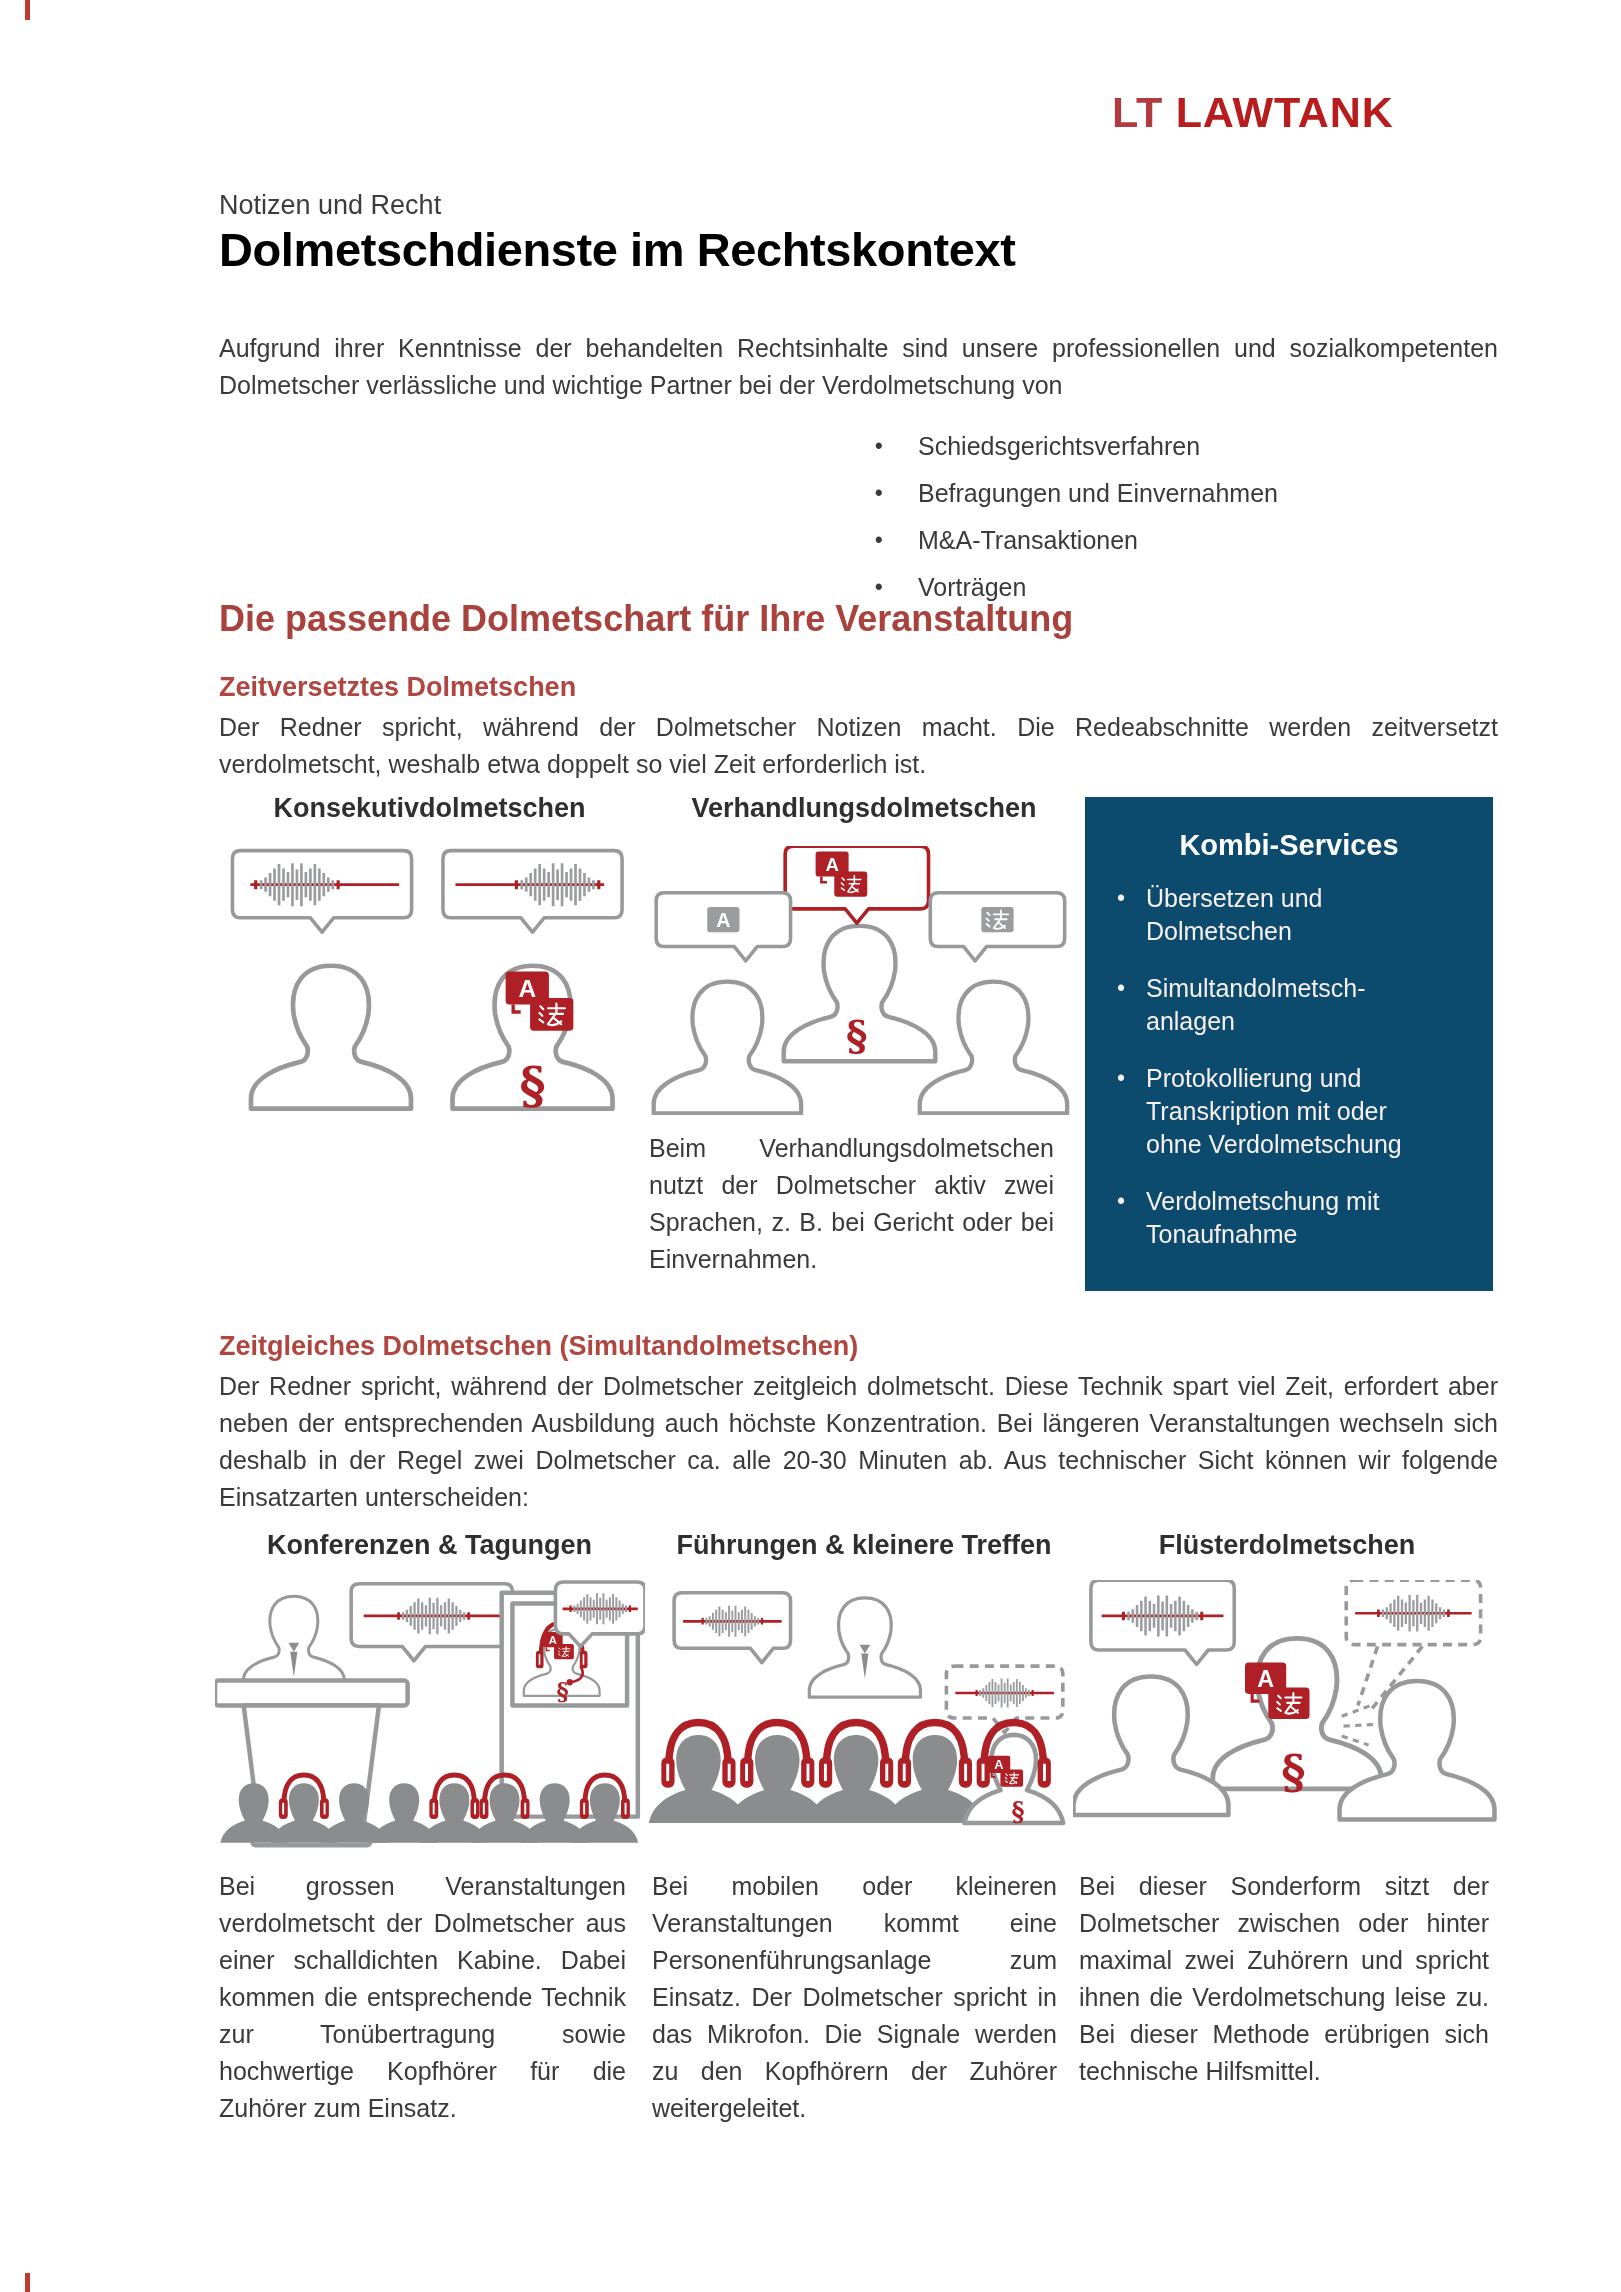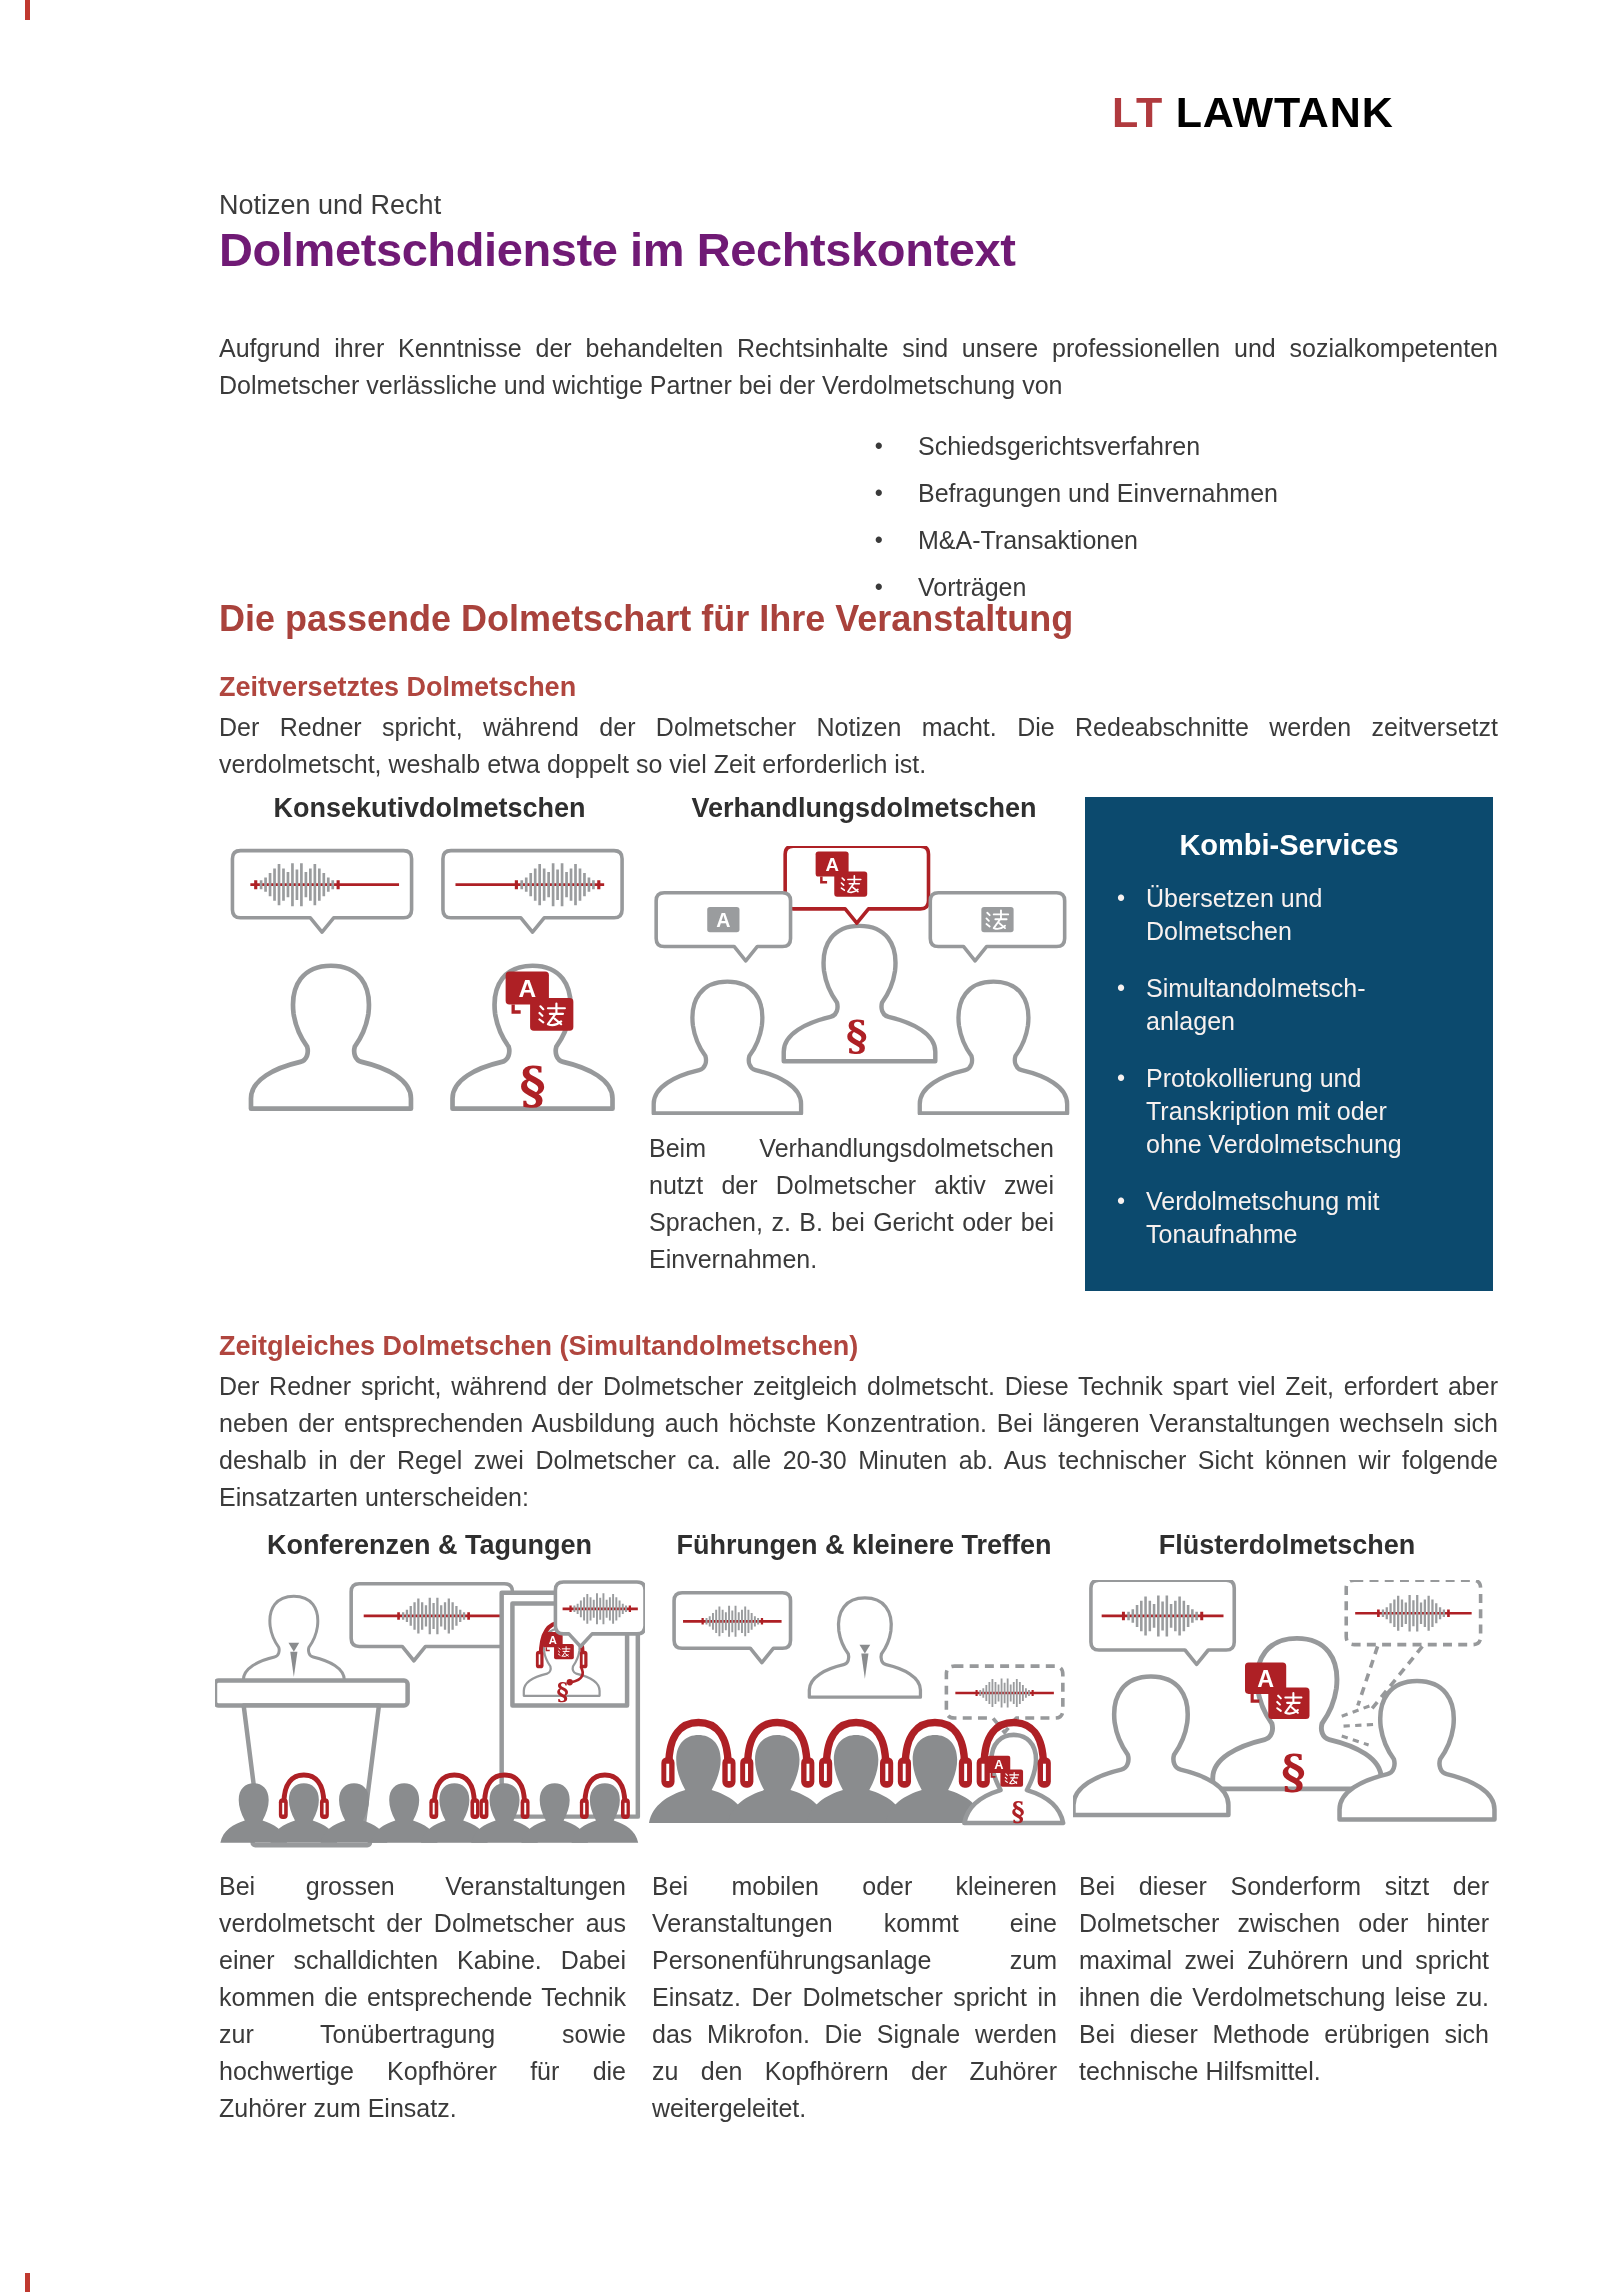--- a/index.html
+++ b/index.html
@@ -2,23 +2,23 @@
 <html style="font-size:14.3px"><head>
 <meta charset="utf-8">
 <style>
   html,body{margin:0;padding:0;background:#e8e8e8;}
   .page{position:relative;width:1621px;height:2293px;background:#ffffff;overflow:hidden;
         font-family:"Liberation Sans","DejaVu Sans",sans-serif;color:#383838;}
   .abs{position:absolute;}
   .crop{position:absolute;left:25px;width:5.4px;height:19.7px;background:#c0392f;}
   .logo{position:absolute;top:88px;left:1112px;font-size:43px;font-weight:bold;letter-spacing:0.9px;white-space:nowrap;}
   .logo .lt{color:#b03a3e;margin-right:12.5px;margin-top:30px;}
-  .logo .name{color:#000000;}
+  .logo .name{color:#b91c1c;}
   .kicker{left:219px;top:190px;font-size:27px;color:#3c3c3c;}
-  .h1{left:219px;top:222px;font-size:47px;font-weight:bold;color:#701a75;letter-spacing:-0.4px;}
+  .h1{left:219px;top:222px;font-size:47px;font-weight:bold;color:#000000;letter-spacing:-0.4px;}
   .body{font-size:25px;line-height:37px;text-align:justify;color:#3a3a3a;}
   .intro{left:219px;top:330px;width:1279px;}
   .blist{list-style:none;margin:0;padding:0;position:absolute;font-size:25px;color:#3a3a3a;}
   .blist li{position:relative;padding-left:45px;line-height:47px;}
   .blist li::before{content:"•";position:absolute;left:1.8px;top:0;font-size:23px;color:#3a3a3a;}
   .h2{left:219px;top:598px;font-size:36px;font-weight:bold;color:#a9423c;}
   .h3{font-size:27px;font-weight:bold;color:#b0463f;}
   .illus-title{font-size:27px;font-weight:bold;color:#2f2f2f;text-align:center;}
   .kombi{left:1085px;top:797px;width:408px;height:494px;background:#0c4a6e;color:#f8f1ef;}
   .kombi .ktitle{margin:32px 0 5.4px 0;text-align:center;font-size:29px;font-weight:bold;color:#ffffff;}

